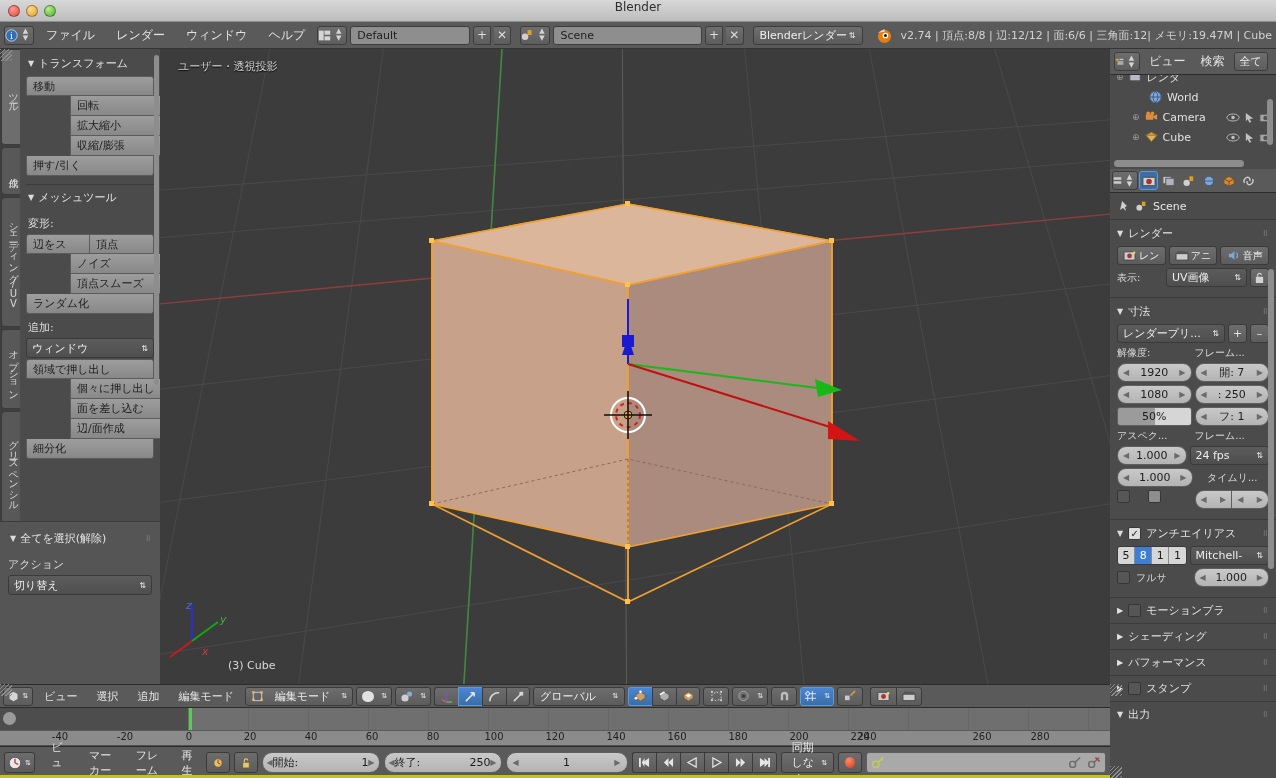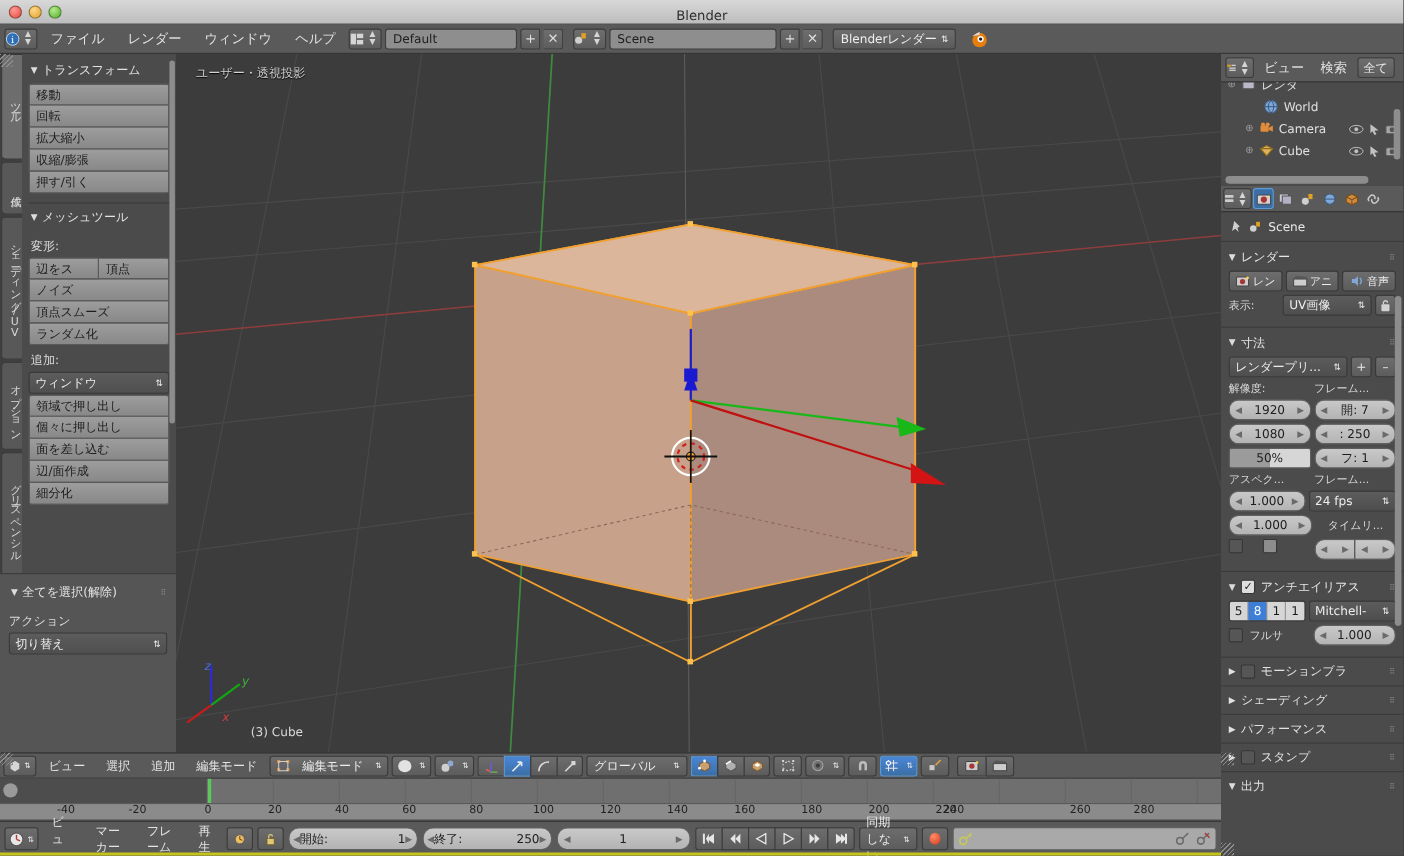--- a/index.html
+++ b/index.html
@@ -11,21 +11,21 @@
     color:#d6d6d6;
     -webkit-font-smoothing: none;
   }
   .app { position:relative; width:1276px; height:778px; }
 
   
   .titlebar{
     position:absolute; left:0; top:0; width:1276px; height:22px;
     background:linear-gradient(#d8d8d8,#bdbdbd);
     border-bottom:1px solid #8d8d8d;
-    display:flex; align-items:flex-end;
+    display:flex; align-items:flex-start;
   }
   .lights{ position:absolute; left:8px; top:5px; display:flex; gap:6px;}
   .light{ width:12px;height:12px;border-radius:50%; border:1px solid rgba(0,0,0,.35);}
   .l-close{ background:radial-gradient(circle at 35% 30%, #ff9a92, #e24b3f); }
   .l-min{ background:radial-gradient(circle at 35% 30%, #ffd78a, #e0a12c); }
   .l-max{ background:radial-gradient(circle at 35% 30%, #b7ec8a, #4fb02c); }
   .win-title{ width:100%; text-align:center; font-size:12px; color:#2e2e2e; }
 
   
   .topbar{
@@ -93,21 +93,21 @@
                 font-size:11px; padding:3px 0 5px 2px; }
   .tri{ font-size:8px; color:#dcdcdc; }
   .grip{ margin-left:auto; font-size:7px; letter-spacing:1px; color:#8e8e8e;}
   .btn{
     display:block; width:100%; height:20px; line-height:19px;
     background:linear-gradient(#9d9d9d,#888); border:1px solid #5c5c5c;
     color:#1c1c1c; font-size:11px; padding:0 6px; margin-bottom:1px;
     border-radius:3px; white-space:nowrap; overflow:hidden;
   }
   .btn.stack-top{ border-radius:3px 3px 0 0; margin-bottom:0;}
-  .btn.stack-mid{ border-radius:0; margin-bottom:0; border-top:none;}
+  .btn.stack-mid{ border-radius:0; margin-bottom:0; border-top:none;margin-left:44px;}
   .btn.stack-bot{ border-radius:0 0 3px 3px; border-top:none;}
   .btnrow{ display:flex; margin-bottom:0; }
   .btnrow .btn{ margin-bottom:0; border-radius:0; }
   .sublabel{ color:#dcdcdc; font-size:11px; margin:6px 0 3px 2px; }
   .dropdown{
     width:100%; height:20px; background:linear-gradient(#5c5c5c,#4f4f4f);
     border:1px solid #3a3a3a; border-radius:3px; color:#eee;
     display:flex; align-items:center; justify-content:space-between;
     padding:0 5px; font-size:11px; margin-bottom:1px;
   }
@@ -186,21 +186,21 @@
   .hbtn{ height:19px; background:linear-gradient(#6d6d6d,#5c5c5c);
          border:1px solid #3a3a3a; border-radius:3px; display:flex;
          align-items:center; gap:3px; padding:0 4px; color:#ececec; font-size:11px;}
   .hbtn.on{ background:linear-gradient(#4a86d6,#3b6ea5); border-color:#5a9bd8; }
   .grp{ display:flex; }
   .grp .hbtn{ border-radius:0; border-right:none;}
   .grp .hbtn:first-child{ border-radius:3px 0 0 3px;}
   .grp .hbtn:last-child{ border-radius:0 3px 3px 0; border-right:1px solid #3a3a3a;}
 
   
-  #timeline{ left:0; top:708px; width:1110px; height:70px; background:#737373; }
+  #timeline{ left:0; top:708px; width:1110px; height:70px; background:#737373;text-align:center; }
   .tl-strip{ position:absolute; left:0; top:0; width:100%; height:22px; background:#6f6f6f;}
   .tl-before{ position:absolute; left:0; top:0; width:188px; height:22px; background:#4d4d4d;}
   .tl-playhead{ position:absolute; top:0; width:3px; height:22px; background:#5ac85a;}
   .tl-ruler{ position:absolute; left:0; top:22px; width:100%; height:16px;
              background:#8b8b8b; border-top:1px solid #5a5a5a; border-bottom:1px solid #4f4f4f;}
   .tl-tick{ position:absolute; top:0; font-size:10px; color:#1f1f1f; transform:translateX(-50%);}
   .tl-gridline{ position:absolute; top:0; width:1px; height:22px; background:#676767;}
   .tl-handle{ position:absolute; left:3px; top:4px; width:13px; height:13px;
               border-radius:50%; background:#9a9a9a; }
   .tl-header{ position:absolute; left:0; top:38px; width:100%; height:32px;
@@ -293,20 +293,21 @@
         <span style="font-size:8px">⇅</span>
     </div>
 
     <div style="margin-left:10px;display:flex;align-items:center;gap:8px">
       <svg width="17" height="17" viewBox="0 0 18 18">
           <circle cx="9" cy="10" r="7" fill="#e87d0d"></circle>
           <circle cx="10" cy="9" r="3" fill="#fff"></circle>
           <circle cx="10" cy="9" r="1.6" fill="#1a1a1a"></circle>
           <path d="M2 6 L9 2 L9 5 Z" fill="#ddd"></path>
         </svg>
+      <span class="stats">v2.74 | 頂点:8/8 | 辺:12/12 | 面:6/6 | 三角面:12| メモリ:19.47M | Cube</span>
     </div>
   </div>
 
   <div class="editor" id="viewport">
     <svg class="vp-canvas" viewBox="0 0 950 635" preserveAspectRatio="none">
       <rect width="950" height="635" fill="#3c3c3c"></rect>
       <g stroke="#4a4a4a" stroke-width="1">
         <path d="M-120 150 L1070 62"></path>
           <path d="M-140 200 L1090 100"></path>
         <path d="M-160 270 L1110 150"></path>

